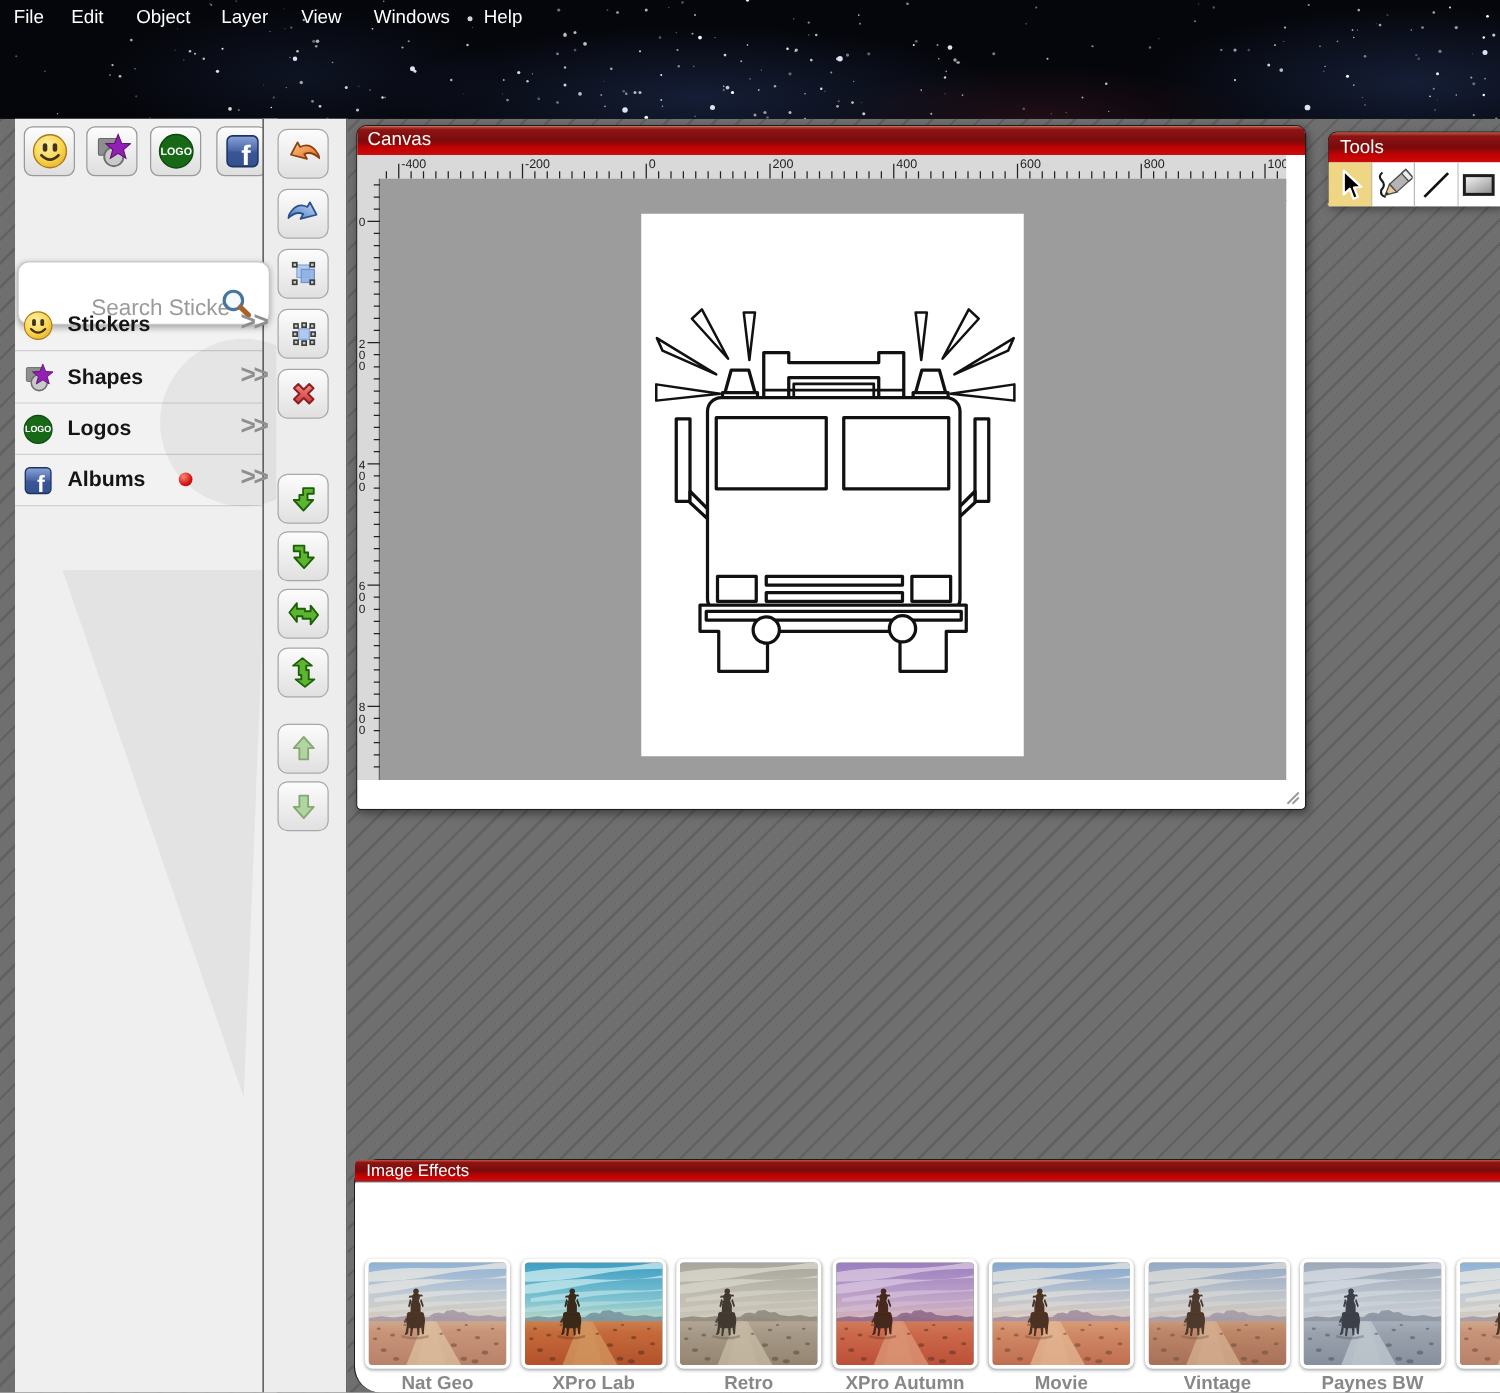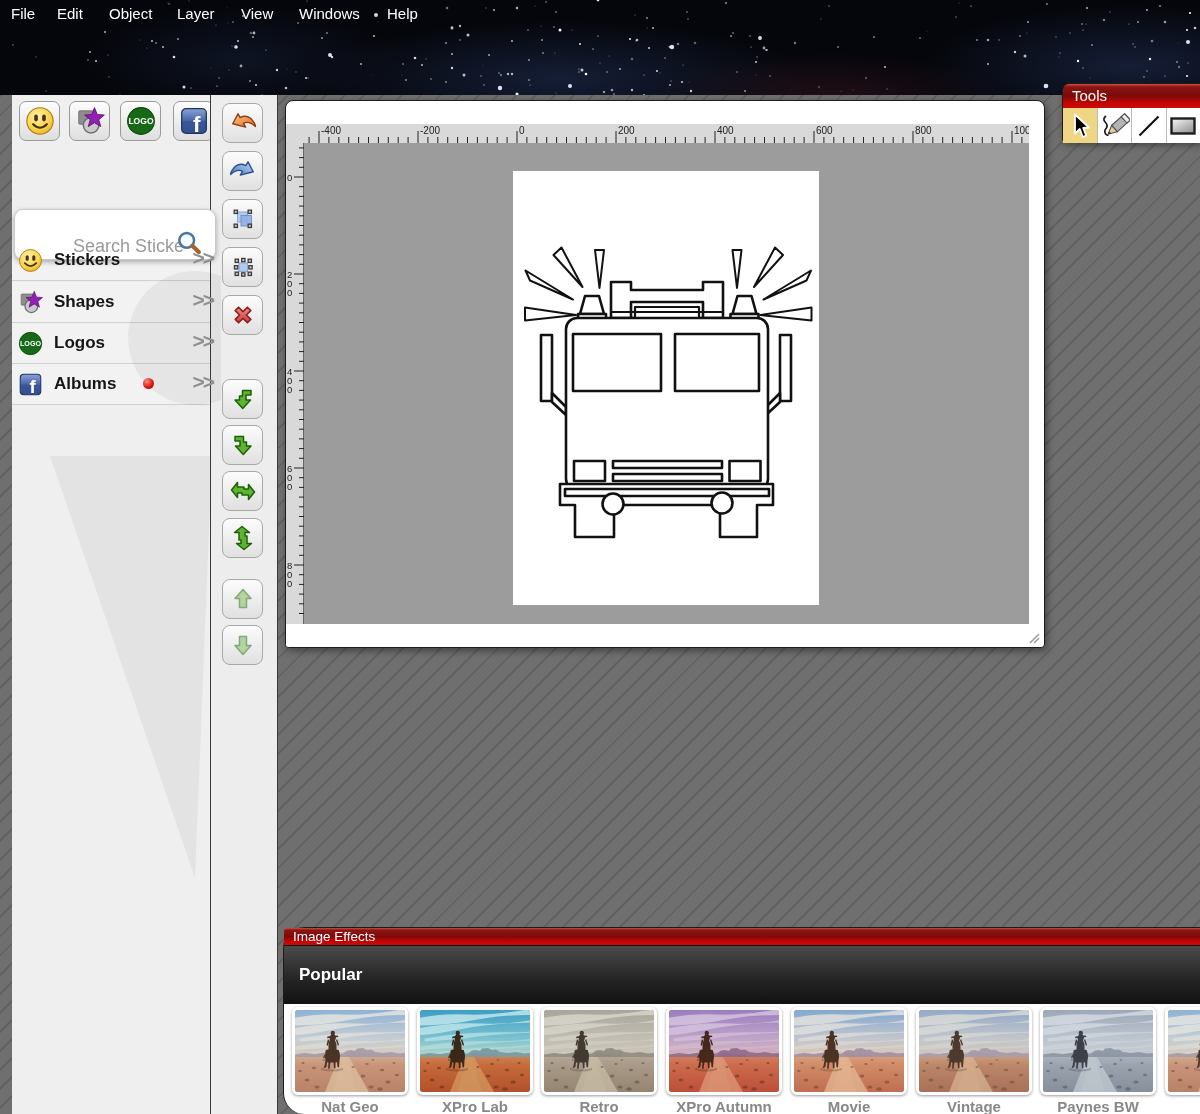--- a/index.html
+++ b/index.html
@@ -28,21 +28,21 @@
 .titlebar { background:linear-gradient(#c4543f 0, #8d1414 12%, #7a0b0b 50%, #c10202 74%, #cc0c0c 100%); color:#fff; border-radius:6px 6px 0 0; }
 #cwin .titlebar { height:23px; font-size:15px; line-height:22px; padding-left:8px; }
 #chruler { position:absolute; left:0px; top:23px; width:743px; height:37px; background:#d9d9d9; border-bottom:1px solid #666; overflow:hidden; }
 #cvruler { position:absolute; left:0; top:42px; width:18px; height:481px; background:#d9d9d9; border-right:1px solid #666; }
 #ccorner { position:absolute; left:0; top:23px; width:18px; height:19px; background:#cfcfcf; border-right:1px solid #888; }
 #ccontent { position:absolute; left:18px; top:42px; width:725px; height:481px; background:#9c9c9c; }
 #cpage { position:absolute; left:209px; top:28px; width:306px; height:434px; background:#fff; }
 #cright { position:absolute; right:0; top:23px; width:14px; height:500px; background:#fff; }
 #cbottom { position:absolute; left:0; bottom:0; width:757px; height:23px; background:#fff; border-radius:0 0 3px 3px; }
 #resz { position:absolute; right:3px; bottom:3px; width:12px; height:12px; }
-#twin { position:absolute; left:1062px; top:83px; width:138px; height:59px; border-left:1.5px solid #1c1c1c; border-top:1.5px solid #1c1c1c; border-bottom:2px solid #fca5a5; border-radius:8px 0 0 0; box-shadow:2px 3px 7px rgba(0,0,0,0.4); }
+#twin { position:absolute; left:1062px; top:105px; width:138px; height:59px; border-left:1.5px solid #1c1c1c; border-top:1.5px solid #1c1c1c; border-bottom:2px solid #fca5a5; border-radius:8px 0 0 0; box-shadow:2px 3px 7px rgba(0,0,0,0.4); }
 #twin .titlebar { height:24px; font-size:15px; line-height:23px; padding-left:9px; border-radius:6px 0 0 0; }
 #tcells { position:absolute; left:0; top:24px; width:138px; height:35px; background:#fff; display:flex; }
 .tcell { width:34.5px; height:35px; border-right:1px solid #bbb; display:flex; align-items:center; justify-content:center; background:#fff; }
 .tcell.sel { background:#eed684; }
 #epanel { position:absolute; left:283px; top:927px; width:1044px; height:187px; background:#ffffff; border-left:1.5px solid #1c1c1c; border-top:1.5px solid #1c1c1c;border-radius:21px; }
 #epanel .titlebar { height:18px; font-size:13.5px; line-height:17px; padding-left:9px; border-radius:4px 0 0 0; border-bottom:1px solid #0a0a0a; }
 #popbar { position:absolute; left:0; top:18px; width:917px; height:58px; background:linear-gradient(#4a4a4a, #262626 55%, #111); color:#fff; font-weight:bold; font-size:17px; line-height:58px; padding-left:15px; }
 .thumb { position:absolute; top:79px; width:116px; }
 .timg { width:116px; height:88px; border:3px solid #fff; border-radius:6px; overflow:hidden; background:#888; box-shadow:0 1px 3px rgba(0,0,0,0.4); }
 .timg svg { display:block; width:110px; height:82px; }
@@ -527,20 +527,21 @@
       </div>
       <div class="tbtn" style="top:530px">
         <svg width="26" height="26" viewBox="0 0 26 26">
           <defs></defs>
           <path d="M9.5,4.5 H16.5 V13.5 H21 L13,22.5 L5,13.5 H9.5 Z" fill="#b2d49e" stroke="#85a878" stroke-width="1.5" stroke-linejoin="round"></path>
         </svg>
       </div>
 </div>
 
 <div id="cwin">
+  <div class="titlebar">Canvas</div>
   <div id="ccorner"></div>
   <div id="chruler"><svg width="743" height="19">
           <line x1="23.1" y1="13" x2="23.1" y2="19" stroke="#222" stroke-width="1"></line>
           <line x1="33.0" y1="7" x2="33.0" y2="19" stroke="#222" stroke-width="1"></line>
           <line x1="42.9" y1="13" x2="42.9" y2="19" stroke="#222" stroke-width="1"></line>
           <line x1="52.8" y1="13" x2="52.8" y2="19" stroke="#222" stroke-width="1"></line>
           <line x1="62.7" y1="13" x2="62.7" y2="19" stroke="#222" stroke-width="1"></line>
           <line x1="72.6" y1="13" x2="72.6" y2="19" stroke="#222" stroke-width="1"></line>
           <line x1="82.5" y1="13" x2="82.5" y2="19" stroke="#222" stroke-width="1"></line>
           <line x1="92.4" y1="13" x2="92.4" y2="19" stroke="#222" stroke-width="1"></line>
@@ -767,21 +768,20 @@
               </linearGradient>
             </defs>
             <rect x="2.5" y="5.5" width="23" height="15" fill="url(#rg)" stroke="#1e1e1e" stroke-width="2.4"></rect>
           </svg>
         </div>
   </div>
 </div>
 
 <div id="epanel">
   <div class="titlebar">Image Effects</div>
-  <div id="popbar">Popular</div>
 <div class="thumb" style="left:8px">
         <div class="timg">
           <svg width="110" height="82" viewBox="0 0 110 82" preserveAspectRatio="none">
 <defs>
 <linearGradient id="sk0" x1="0" y1="0" x2="0" y2="1">
                 <stop offset="0" stop-color="#8fb2d6"></stop>
                 <stop offset="0.6" stop-color="#c6cdd2"></stop>
                 <stop offset="1" stop-color="#d6cabb"></stop>
               </linearGradient>
 <linearGradient id="gr0" x1="0" y1="0" x2="0" y2="1">

